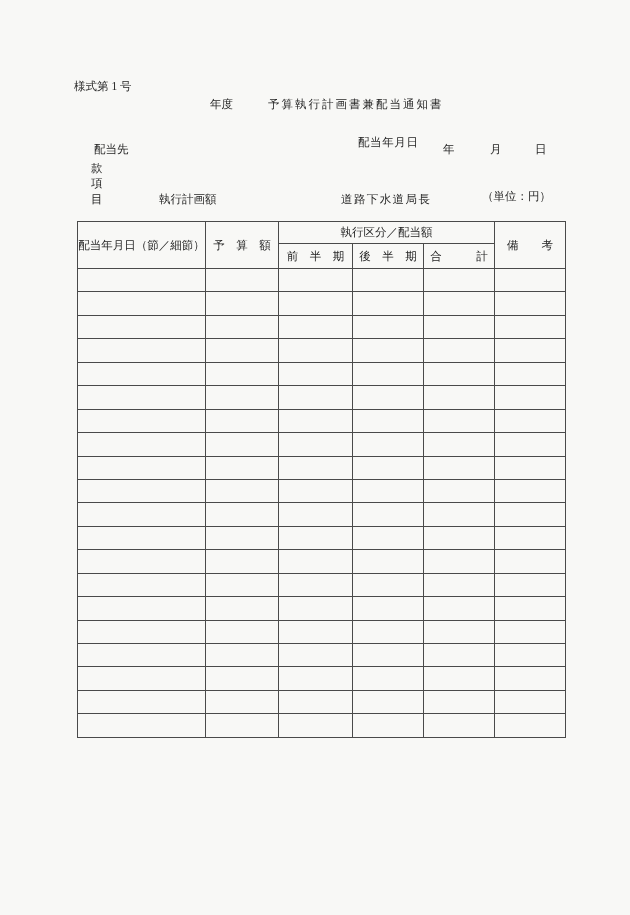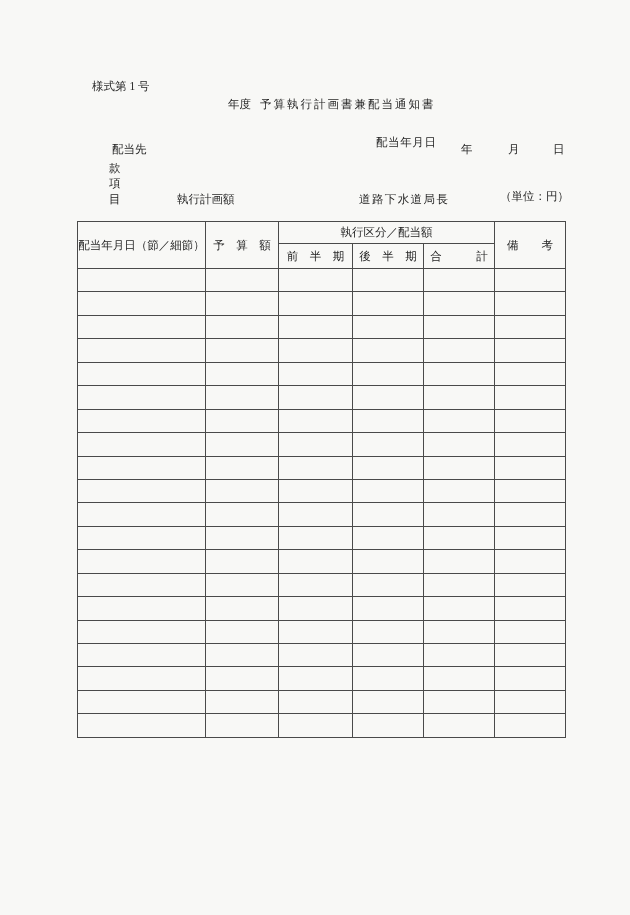--- a/index.html
+++ b/index.html
@@ -10,21 +10,21 @@
   html,body{margin:0;padding:0;}
   body{
     width:630px;height:915px;
     background:var(--page-background);
     color:var(--text-color);
     font-family:"Liberation Serif","DejaVu Serif",serif;
     font-size:11.5px;
     position:relative;
     overflow:hidden;
   }
-  .abs{position:absolute;white-space:nowrap;line-height:13px;margin-left:18px;}
+  .abs{position:absolute;white-space:nowrap;line-height:13px;}
   .page-title{letter-spacing:2px;}
   .issuer{letter-spacing:1.4px;}
   .date-label{letter-spacing:0.6px;}
 
   table.budget{
     position:absolute;left:77px;top:221px;width:488px;
     border-collapse:collapse;table-layout:fixed;
   }
   table.budget th, table.budget td{
     border:1px solid var(--table-border);
@@ -39,21 +39,21 @@
   thead tr.group-row{height:22px;}
   thead tr.sub-row{height:25px;}
   tbody tr{height:23.45px;}
 </style>
 </head>
 <body>
 
 <span class="abs" style="left:74px;top:80px">様式第 1 号</span>
 
 <span class="abs" style="left:210px;top:98px">年度</span>
-<span class="abs page-title" style="left:242px;top:98px">予算執行計画書兼配当通知書</span>
+<span class="abs page-title" style="left:268px;top:98px">予算執行計画書兼配当通知書</span>
 
 <span class="abs" style="left:94px;top:143px">配当先</span>
 <span class="abs date-label" style="left:358px;top:136px">配当年月日</span>
 <span class="abs" style="left:443px;top:143px">年</span>
 <span class="abs" style="left:490px;top:143px">月</span>
 <span class="abs" style="left:535px;top:143px">日</span>
 
 <span class="abs" style="left:91px;top:162px">款</span>
 <span class="abs" style="left:91px;top:177px">項</span>
 <span class="abs" style="left:91px;top:193px">目</span>

